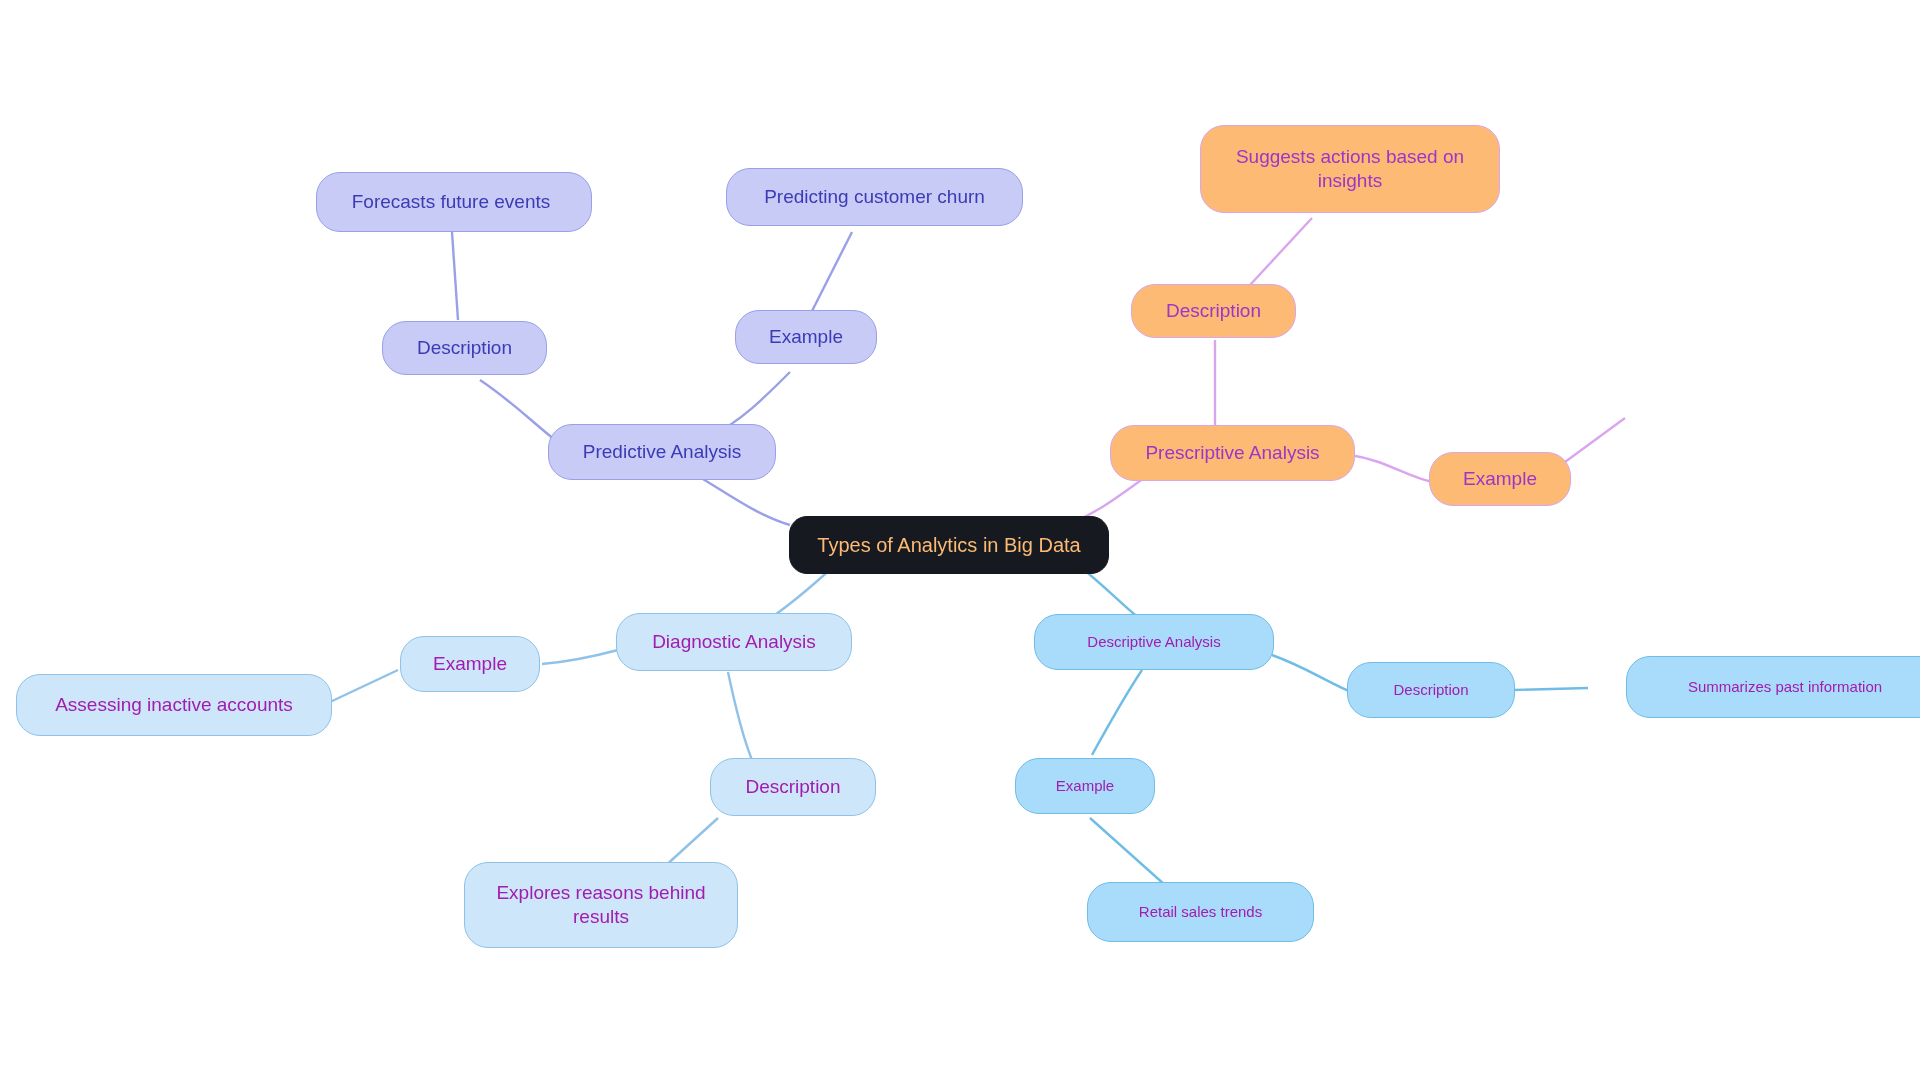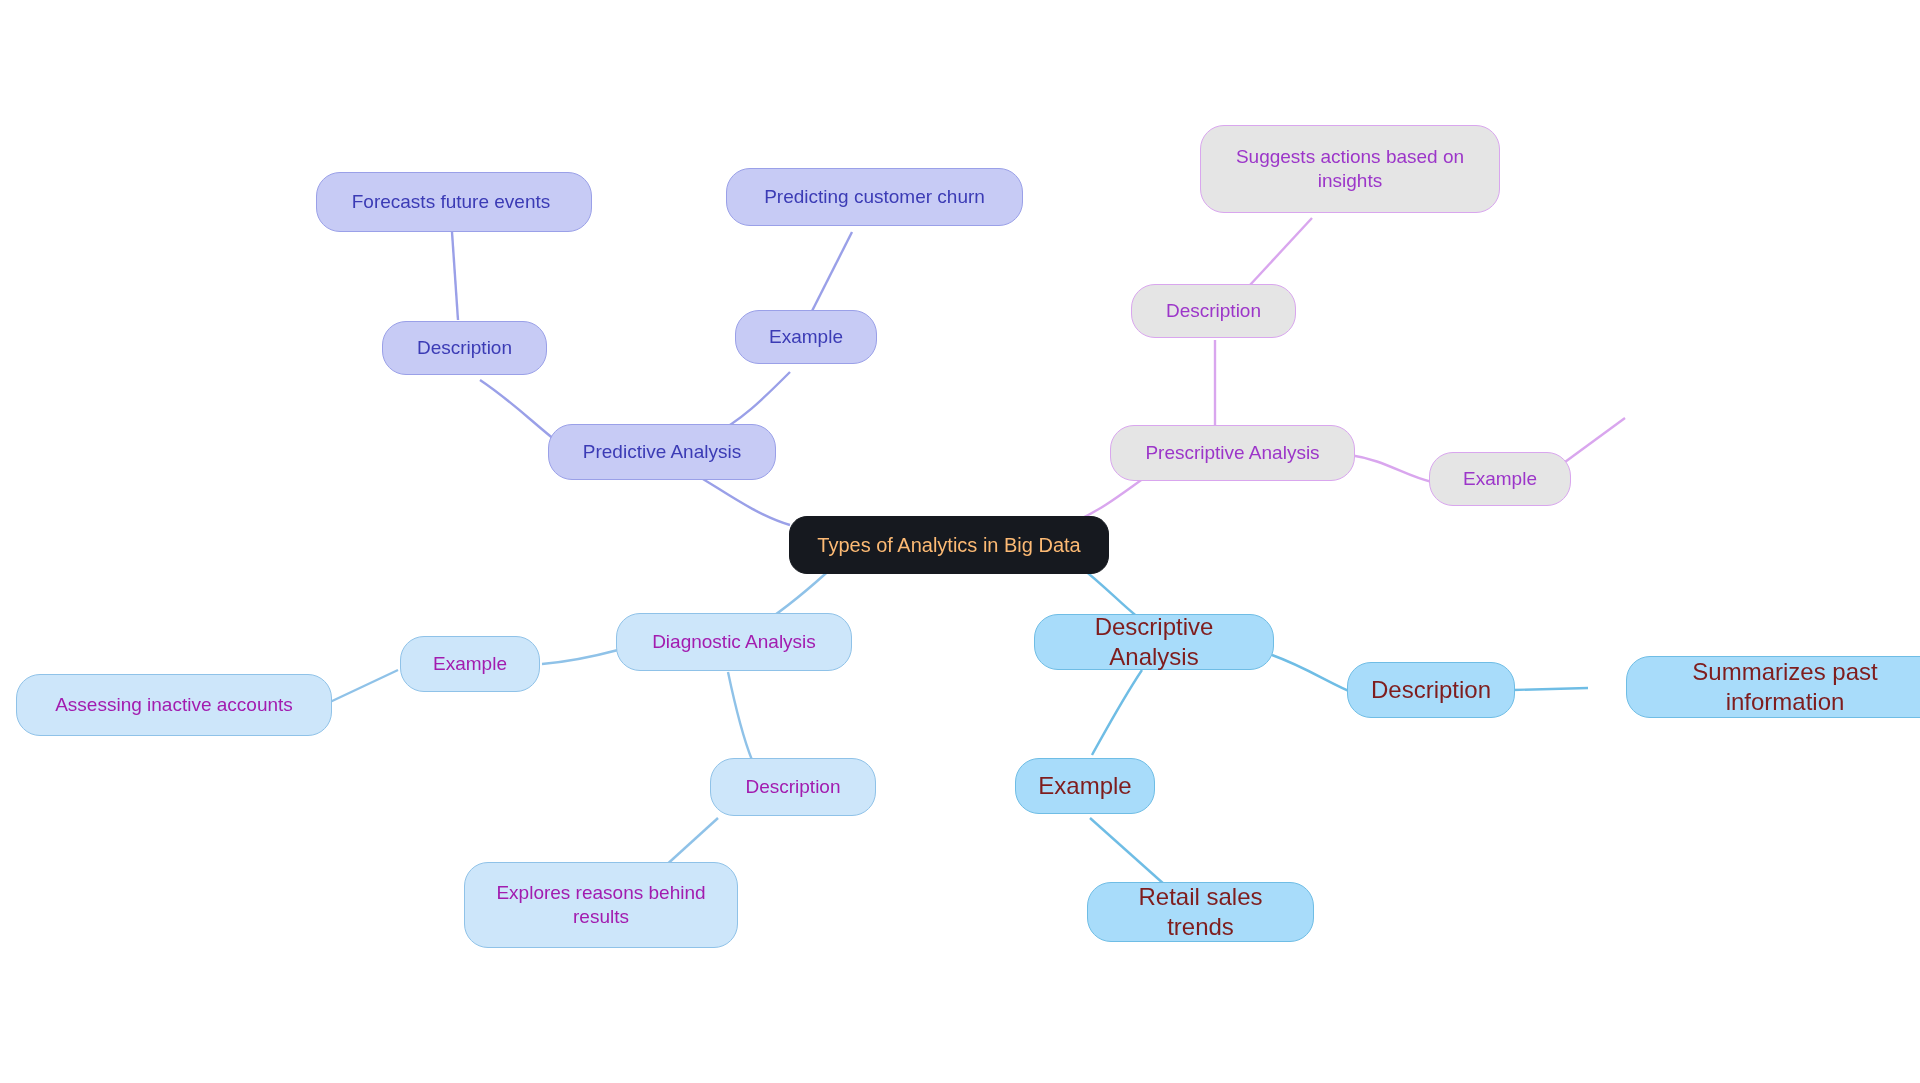--- a/index.html
+++ b/index.html
@@ -48,30 +48,30 @@
     font-size: 20px;
     border-radius: 18px;
   }
   .node-predictive {
     background: #c7cbf5;
     border-color: #9aa0e8;
     color: #3b3bb5;
     font-size: 19px;
   }
   .node-prescriptive {
-    background: #e5e5e5;
+    background: #fdba74;
     border-color: #d9a6ee;
     color: #9c36c9;
     font-size: 19px;
   }
   .node-descriptive {
     background: #a8dcfa;
     border-color: #6fbde5;
-    color: #7f1d1d;
-    font-size: 24px;
+    color: #a21caf;
+    font-size: 15px;
   }
   .node-diagnostic {
     background: #cde6fa;
     border-color: #8fc2e8;
     color: #a21caf;
     font-size: 19px;
   }
 </style>
 </head>
 <body>

